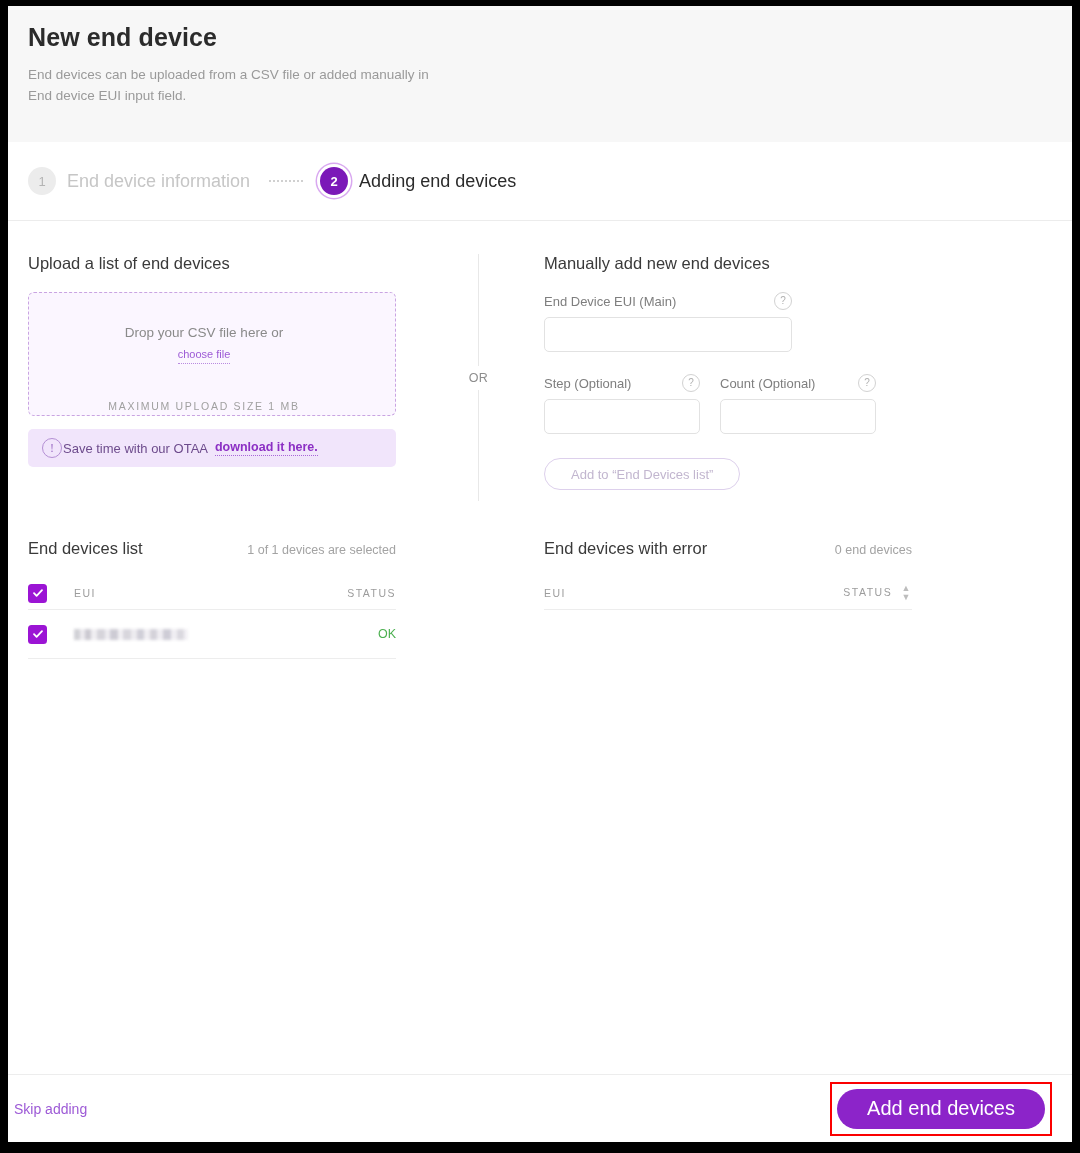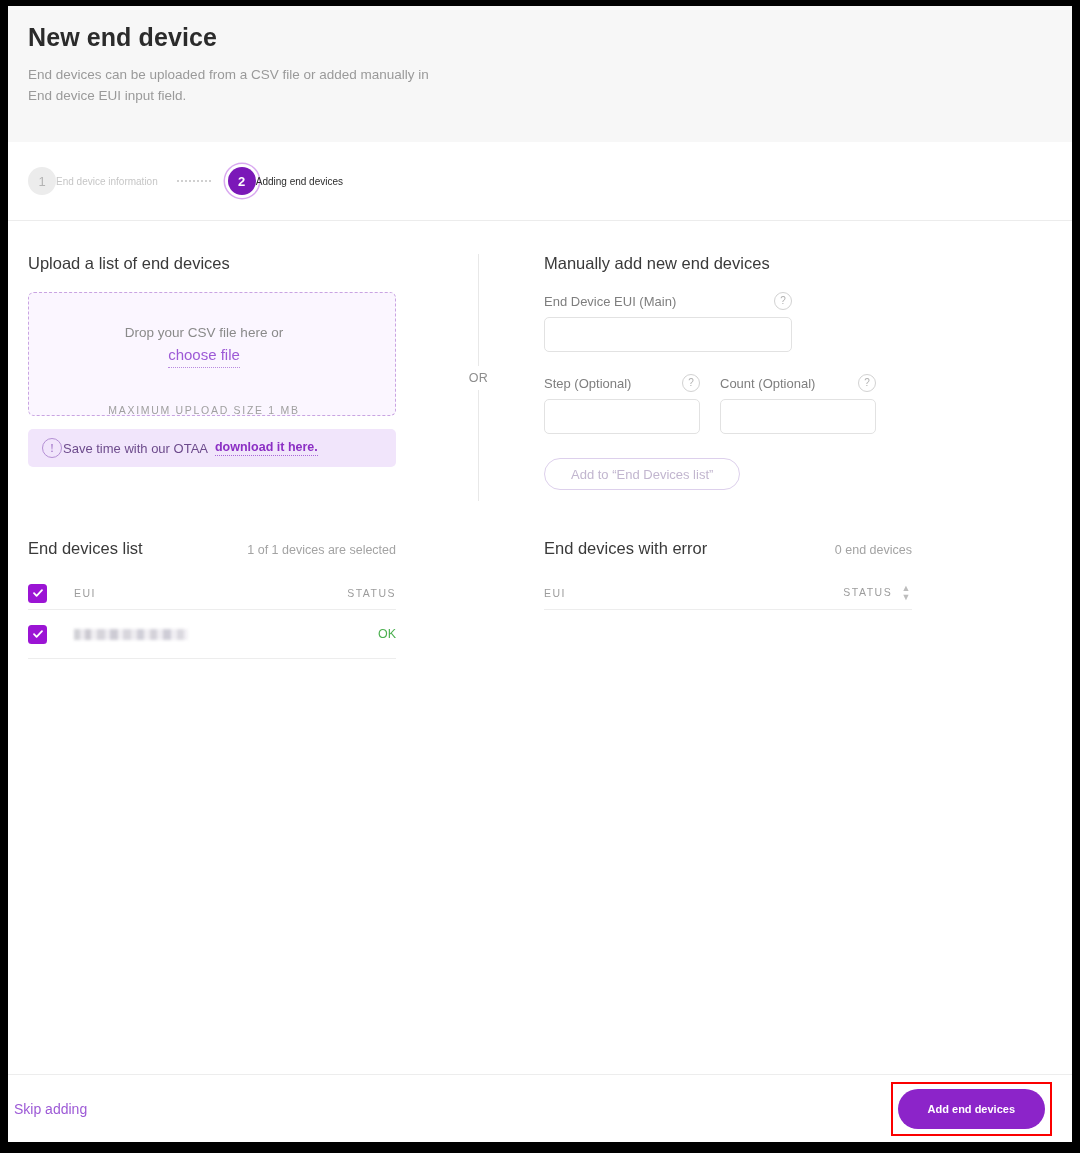--- a/index.html
+++ b/index.html
@@ -82,21 +82,22 @@
     background: #ececec;
     color: #b4b4b4;
   }
   .step-bubble.active {
     background: #7b18b8;
     color: #ffffff;
     font-weight: bold;
     box-shadow: 0 0 0 3px #ffffff, 0 0 0 4.5px #d9a8f0;
   }
   .step-label {
-    font-size: 10px;
+    font-size: 18px;
+    margin-left: 11px;
   }
   .step-label.inactive { color: #c6c6c6; }
   .step-label.active   { color: #2b2b2b; }
   .step-connector {
     width: 34px;
     height: 0;
     border-top: 2px dotted #d0d0d0;
     margin: 0 17px 0 19px;
   }
 
@@ -152,21 +153,21 @@
     justify-content: space-between;
     padding: 30px 16px 18px 0;
   }
   .dz-top { text-align: center; }
   .dz-drop {
     font-size: 13.5px;
     color: #8a8a8a;
     line-height: 1.55;
   }
   .dz-choose {
-    font-size: 15px;
+    font-size: 11px;
     color: #9d5ad6;
     border-bottom: 1.5px dotted #b98ae0;
     cursor: pointer;
     display: inline-block;
     line-height: 1.5;
     padding-bottom: 1px;
   }
   .dz-max {
     font-size: 10.5px;
     letter-spacing: 1.7px;
@@ -381,22 +382,22 @@
     padding: 5px;
     display: inline-flex;
   }
   .btn-primary {
     background: #8c24c9;
     color: #fff;
     border: none;
     border-radius: 20px;
     height: 40px;
     padding: 0 30px;
-    font-size: 11px;
-    font-weight: bold;
+    font-size: 20px;
+    font-weight: normal;
     cursor: pointer;
     font-family: "Liberation Sans", sans-serif;
     white-space: nowrap;
   }
 </style>
 </head>
 <body>
 
 <div id="screen">
   <div id="window">

